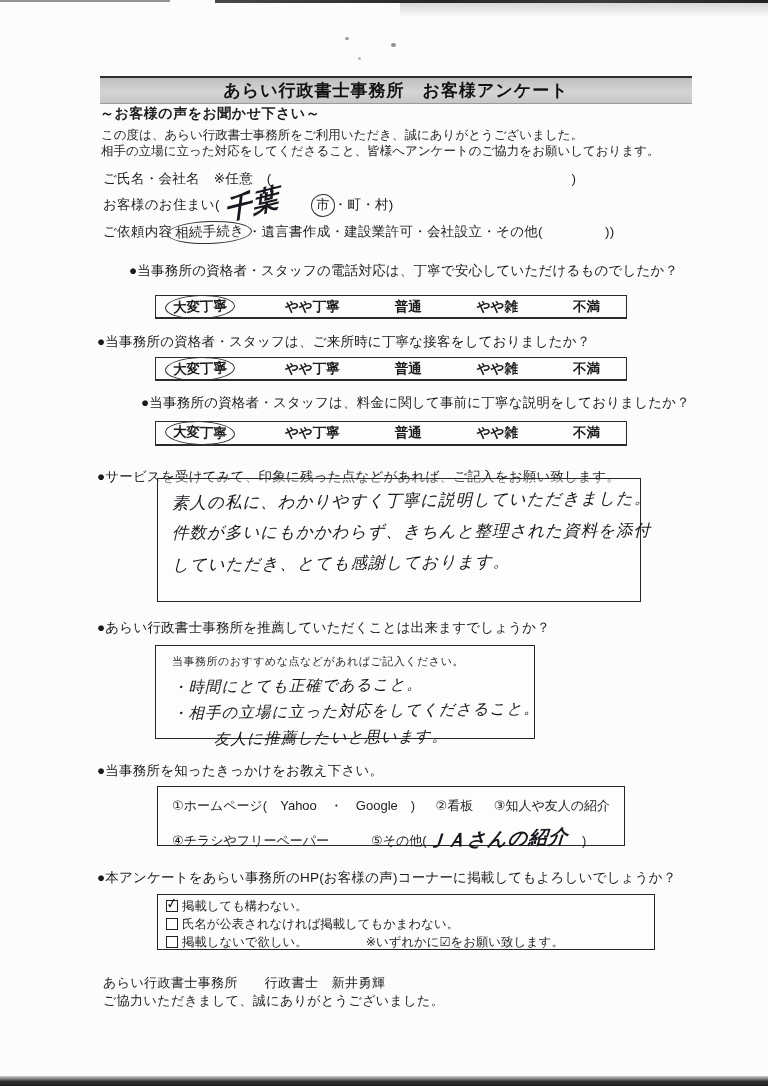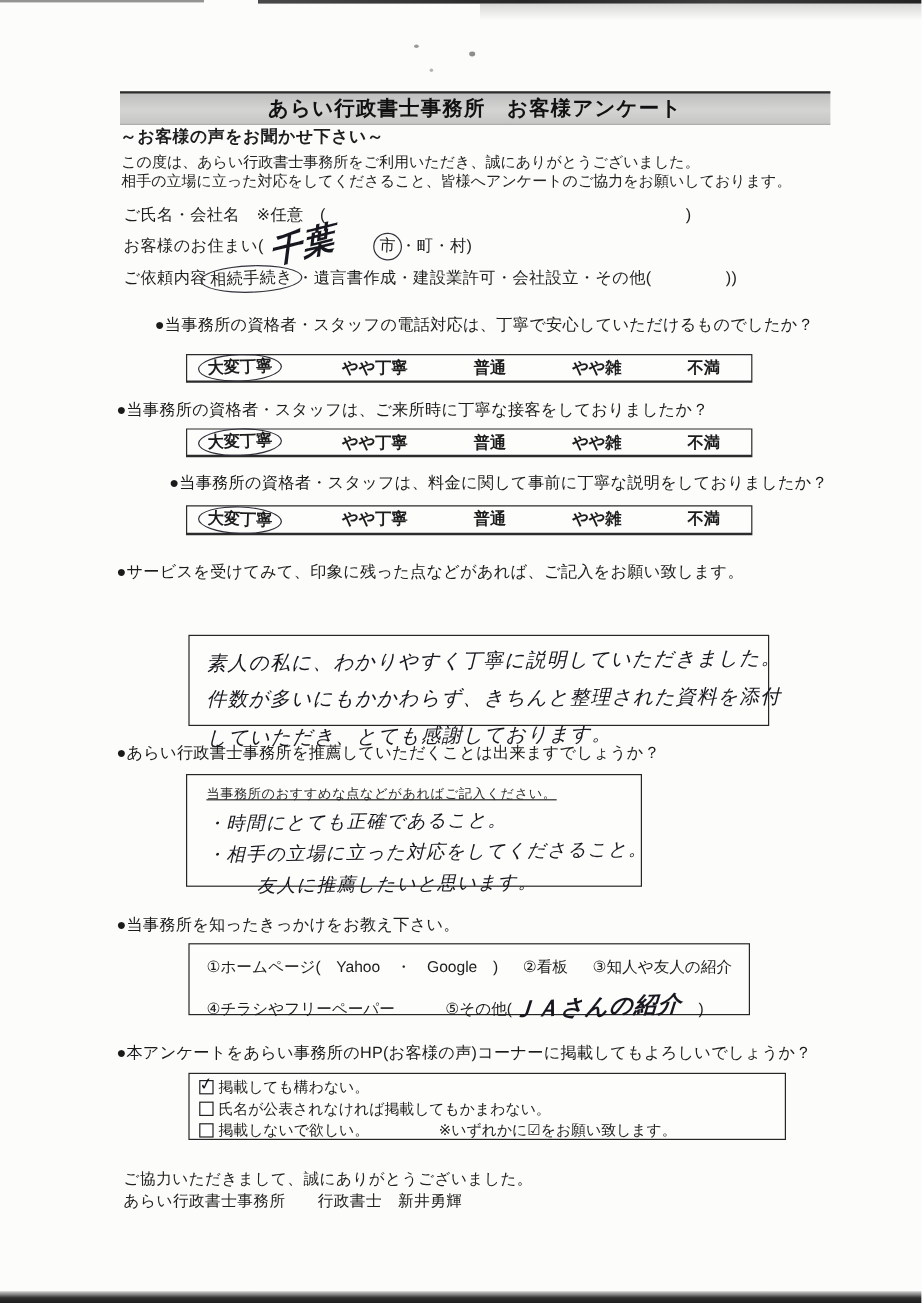--- a/index.html
+++ b/index.html
@@ -39,21 +39,21 @@
   .hw-chiba{left:224px;top:186px;font-size:27px;font-weight:bold;
     transform:rotate(-14deg) skewX(-8deg);}
   
   .q{font-size:13.5px;white-space:nowrap;letter-spacing:.2px;color:#1b1b1b;}
   .ratebox{border:1.6px solid #2b2b2b;border-bottom-width:2.4px;box-sizing:border-box;
     display:flex;align-items:center;justify-content:space-between;
     padding:0 26px 0 14px;background:rgba(255,255,255,.4);}
   .opt{font-size:13.5px;font-weight:600;color:#1c1c1c;white-space:nowrap;}
   .bigbox{border:1.7px solid #262626;box-sizing:border-box;background:rgba(255,255,255,.3);}
   .impr-line{white-space:nowrap;font-size:16.5px;line-height:31px;transform:rotate(-.6deg);}
-  .note{font-size:11px;color:#2a2a2a;letter-spacing:.5px;text-decoration:underline;}
+  .note{font-size:11px;color:#2a2a2a;letter-spacing:.5px;}
   .rec-line{white-space:nowrap;font-size:15.5px;line-height:26px;transform:rotate(-.8deg);}
   .refrow{font-size:13px;white-space:nowrap;color:#1d1d1d;}
   .hw-ja{font-size:19px;font-weight:bold;transform:rotate(-2deg) skewX(-6deg);display:inline-block;}
   
   .cbrow{font-size:12.4px;line-height:18px;white-space:nowrap;display:flex;align-items:center;}
   .cb{display:inline-block;width:10px;height:10px;border:1.4px solid #222;margin-right:4px;
     position:relative;background:#fff;flex:0 0 auto;}
   .cb .tick{position:absolute;left:-1px;top:-7px;font-size:14px;font-weight:bold;color:#14141c;
     transform:rotate(-10deg);font-style:italic;}
   .cb-note{margin-left:58px;}
@@ -115,21 +115,21 @@
   <div class="abs q" style="left:97px;top:394px;margin-left:44px;">●当事務所の資格者・スタッフは、料金に関して事前に丁寧な説明をしておりましたか？</div>
   <div class="abs ratebox" style="left:155px;top:421px;width:472px;height:25px;">
     <span class="hand-ellipse" style="transform:rotate(2deg);"><span class="opt">大変丁寧</span></span>
     <span class="opt">やや丁寧</span>
     <span class="opt">普通</span>
     <span class="opt">やや雑</span>
     <span class="opt">不満</span>
   </div>
 
   <div class="abs q" style="left:97px;top:468px;">●サービスを受けてみて、印象に残った点などがあれば、ご記入をお願い致します。</div>
-  <div class="abs bigbox" style="left:157px;top:529px;width:484px;height:76px;padding:6px 14px;">
+  <div class="abs bigbox" style="left:157px;top:478px;width:484px;height:124px;padding:6px 14px;">
     <div class="hw impr-line">素人の私に、わかりやすく丁寧に説明していただきました。</div>
     <div class="hw impr-line" style="transform:rotate(-.3deg);">件数が多いにもかかわらず、きちんと整理された資料を添付</div>
     <div class="hw impr-line">していただき、とても感謝しております。</div>
   </div>
 
   <div class="abs q" style="left:97px;top:619px;">●あらい行政書士事務所を推薦していただくことは出来ますでしょうか？</div>
   <div class="abs bigbox" style="left:155px;top:645px;width:380px;height:94px;padding:8px 0 0 16px;overflow:visible;">
     <div class="note">当事務所のおすすめな点などがあればご記入ください。</div>
     <div class="hw rec-line" style="margin-top:3px;">・時間にとても正確であること。</div>
     <div class="hw rec-line">・相手の立場に立った対応をしてくださること。</div>
@@ -161,17 +161,17 @@
       <span>氏名が公表されなければ掲載してもかまわない。</span>
     </div>
     <div class="cbrow">
       <span class="cb"></span>
       <span>掲載しないで欲しい。</span>
       <span class="cb-note">※いずれかに☑をお願い致します。</span>
     </div>
   </div>
 
   <div class="abs footer" style="left:103px;top:974px;">
+    <div>あらい行政書士事務所　　行政書士　新井勇輝</div>
     <div>ご協力いただきまして、誠にありがとうございました。</div>
-    <div>あらい行政書士事務所　　行政書士　新井勇輝</div>
   </div>
 
 </div>
 
 </body></html>

